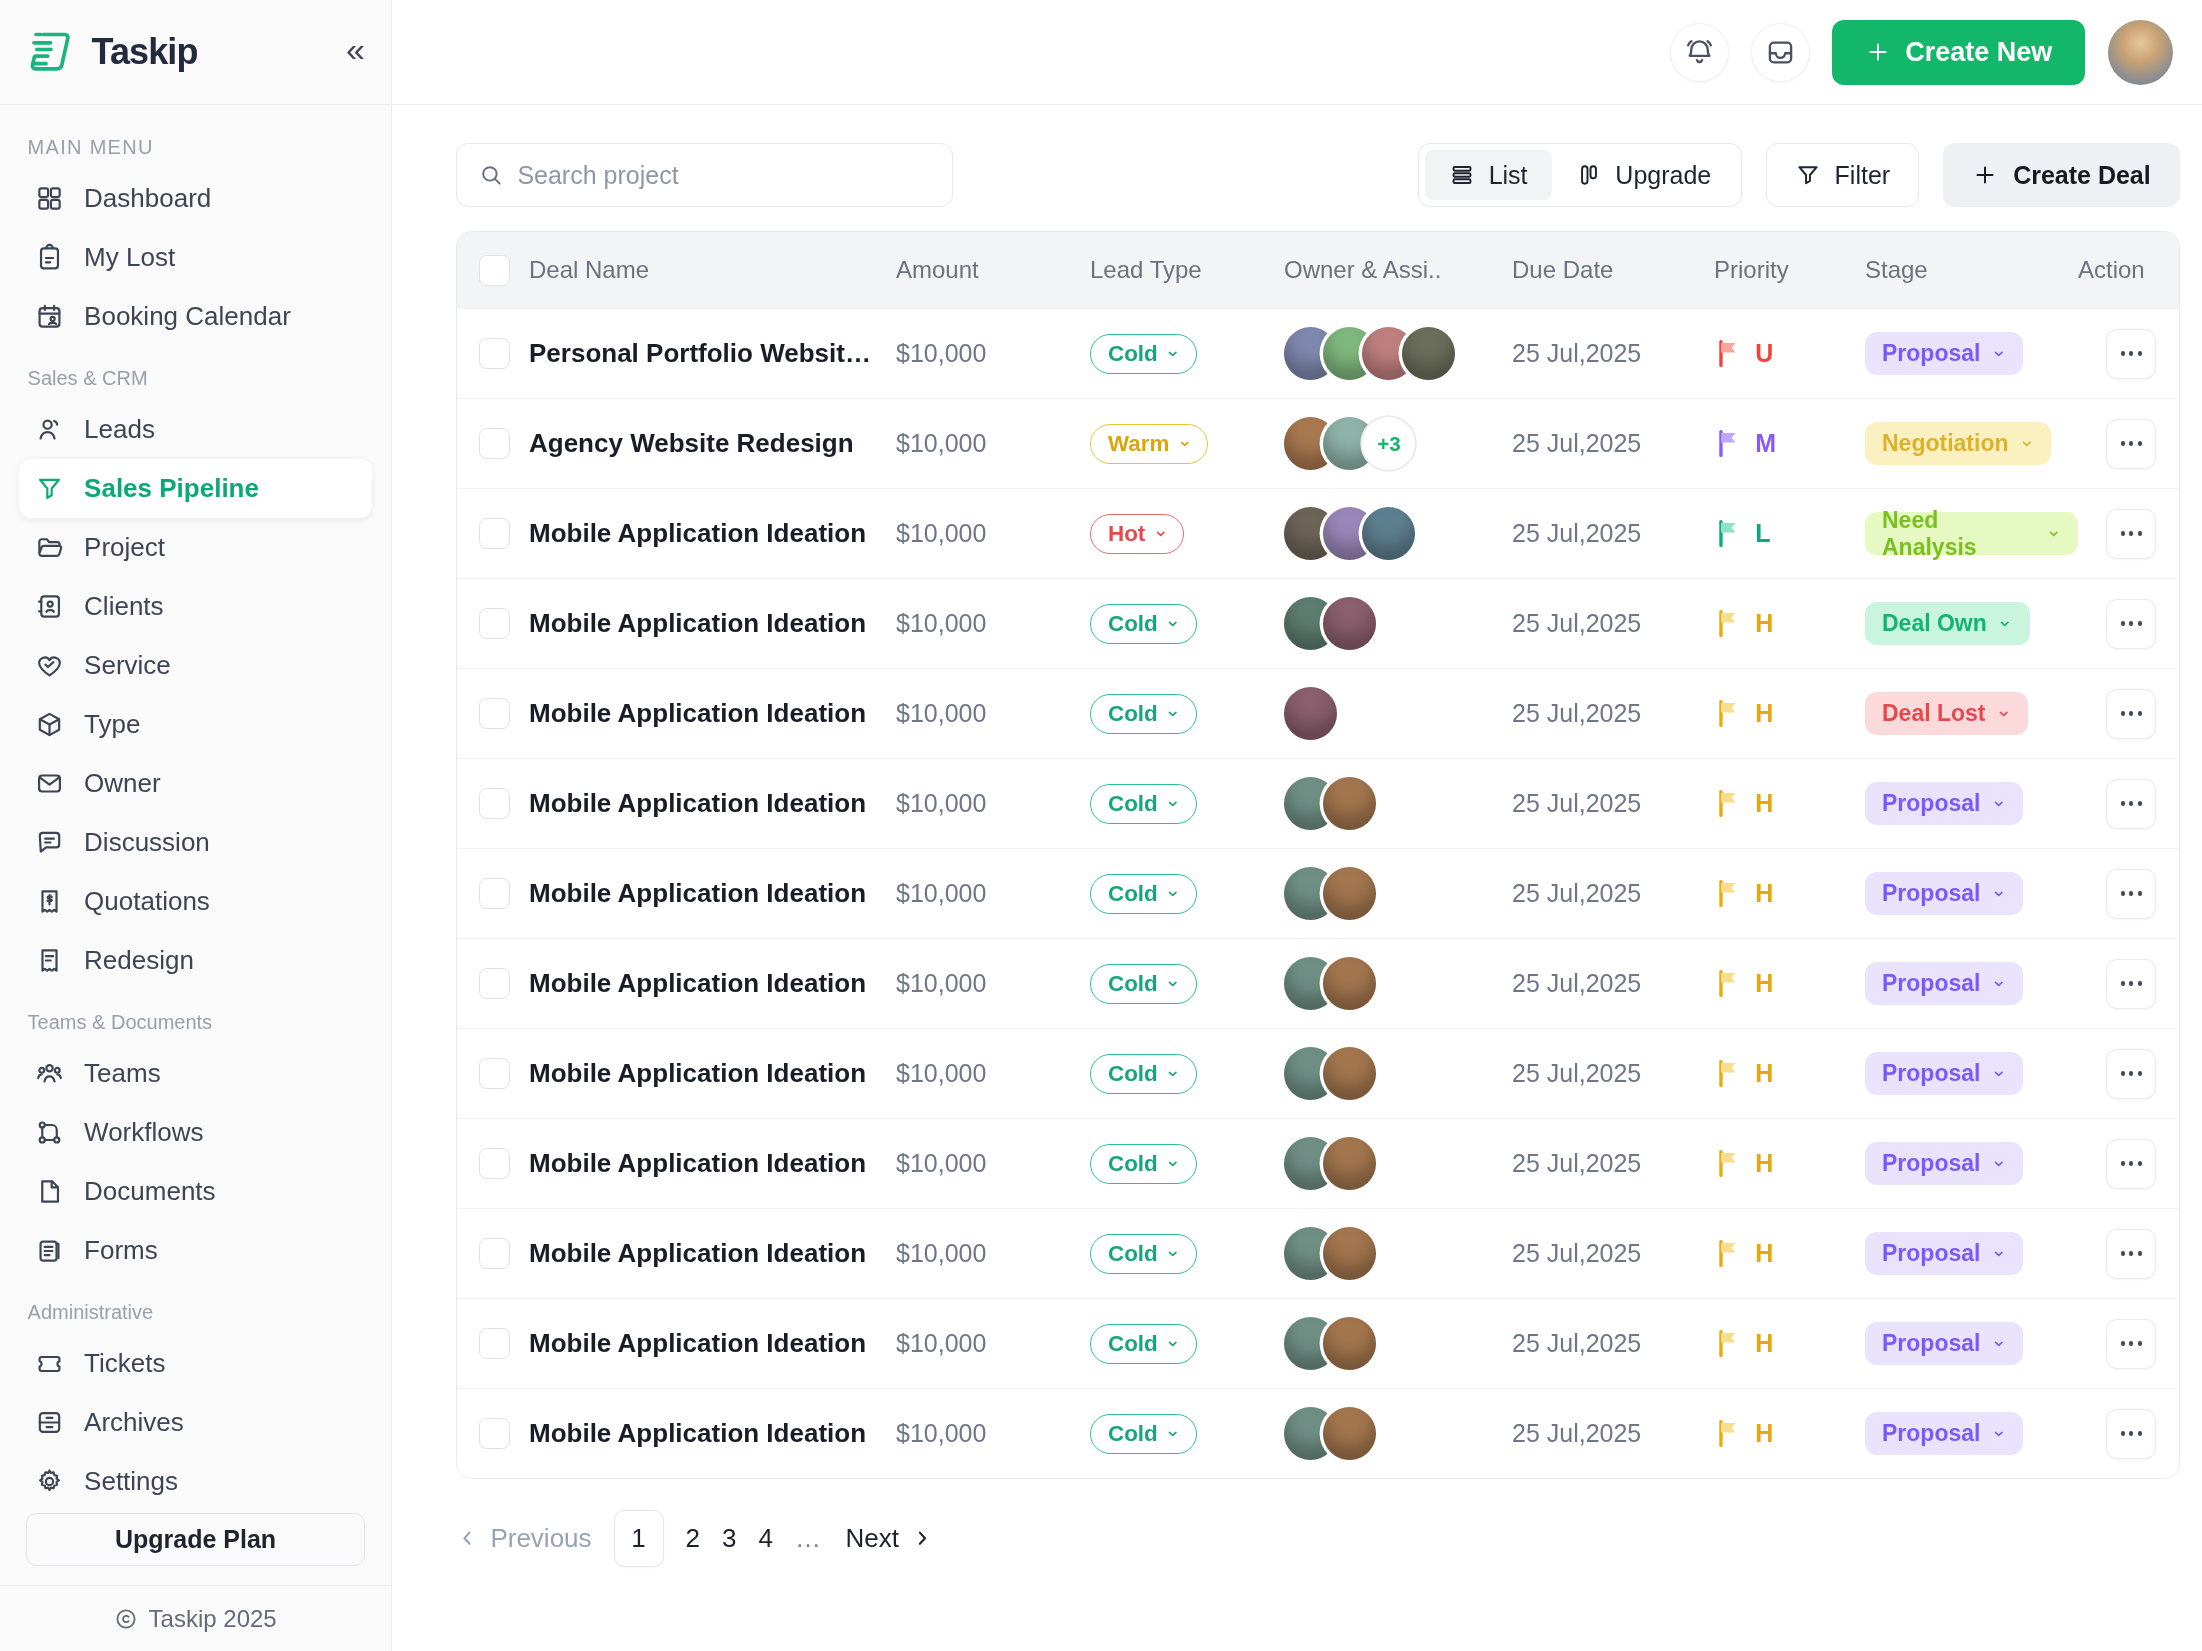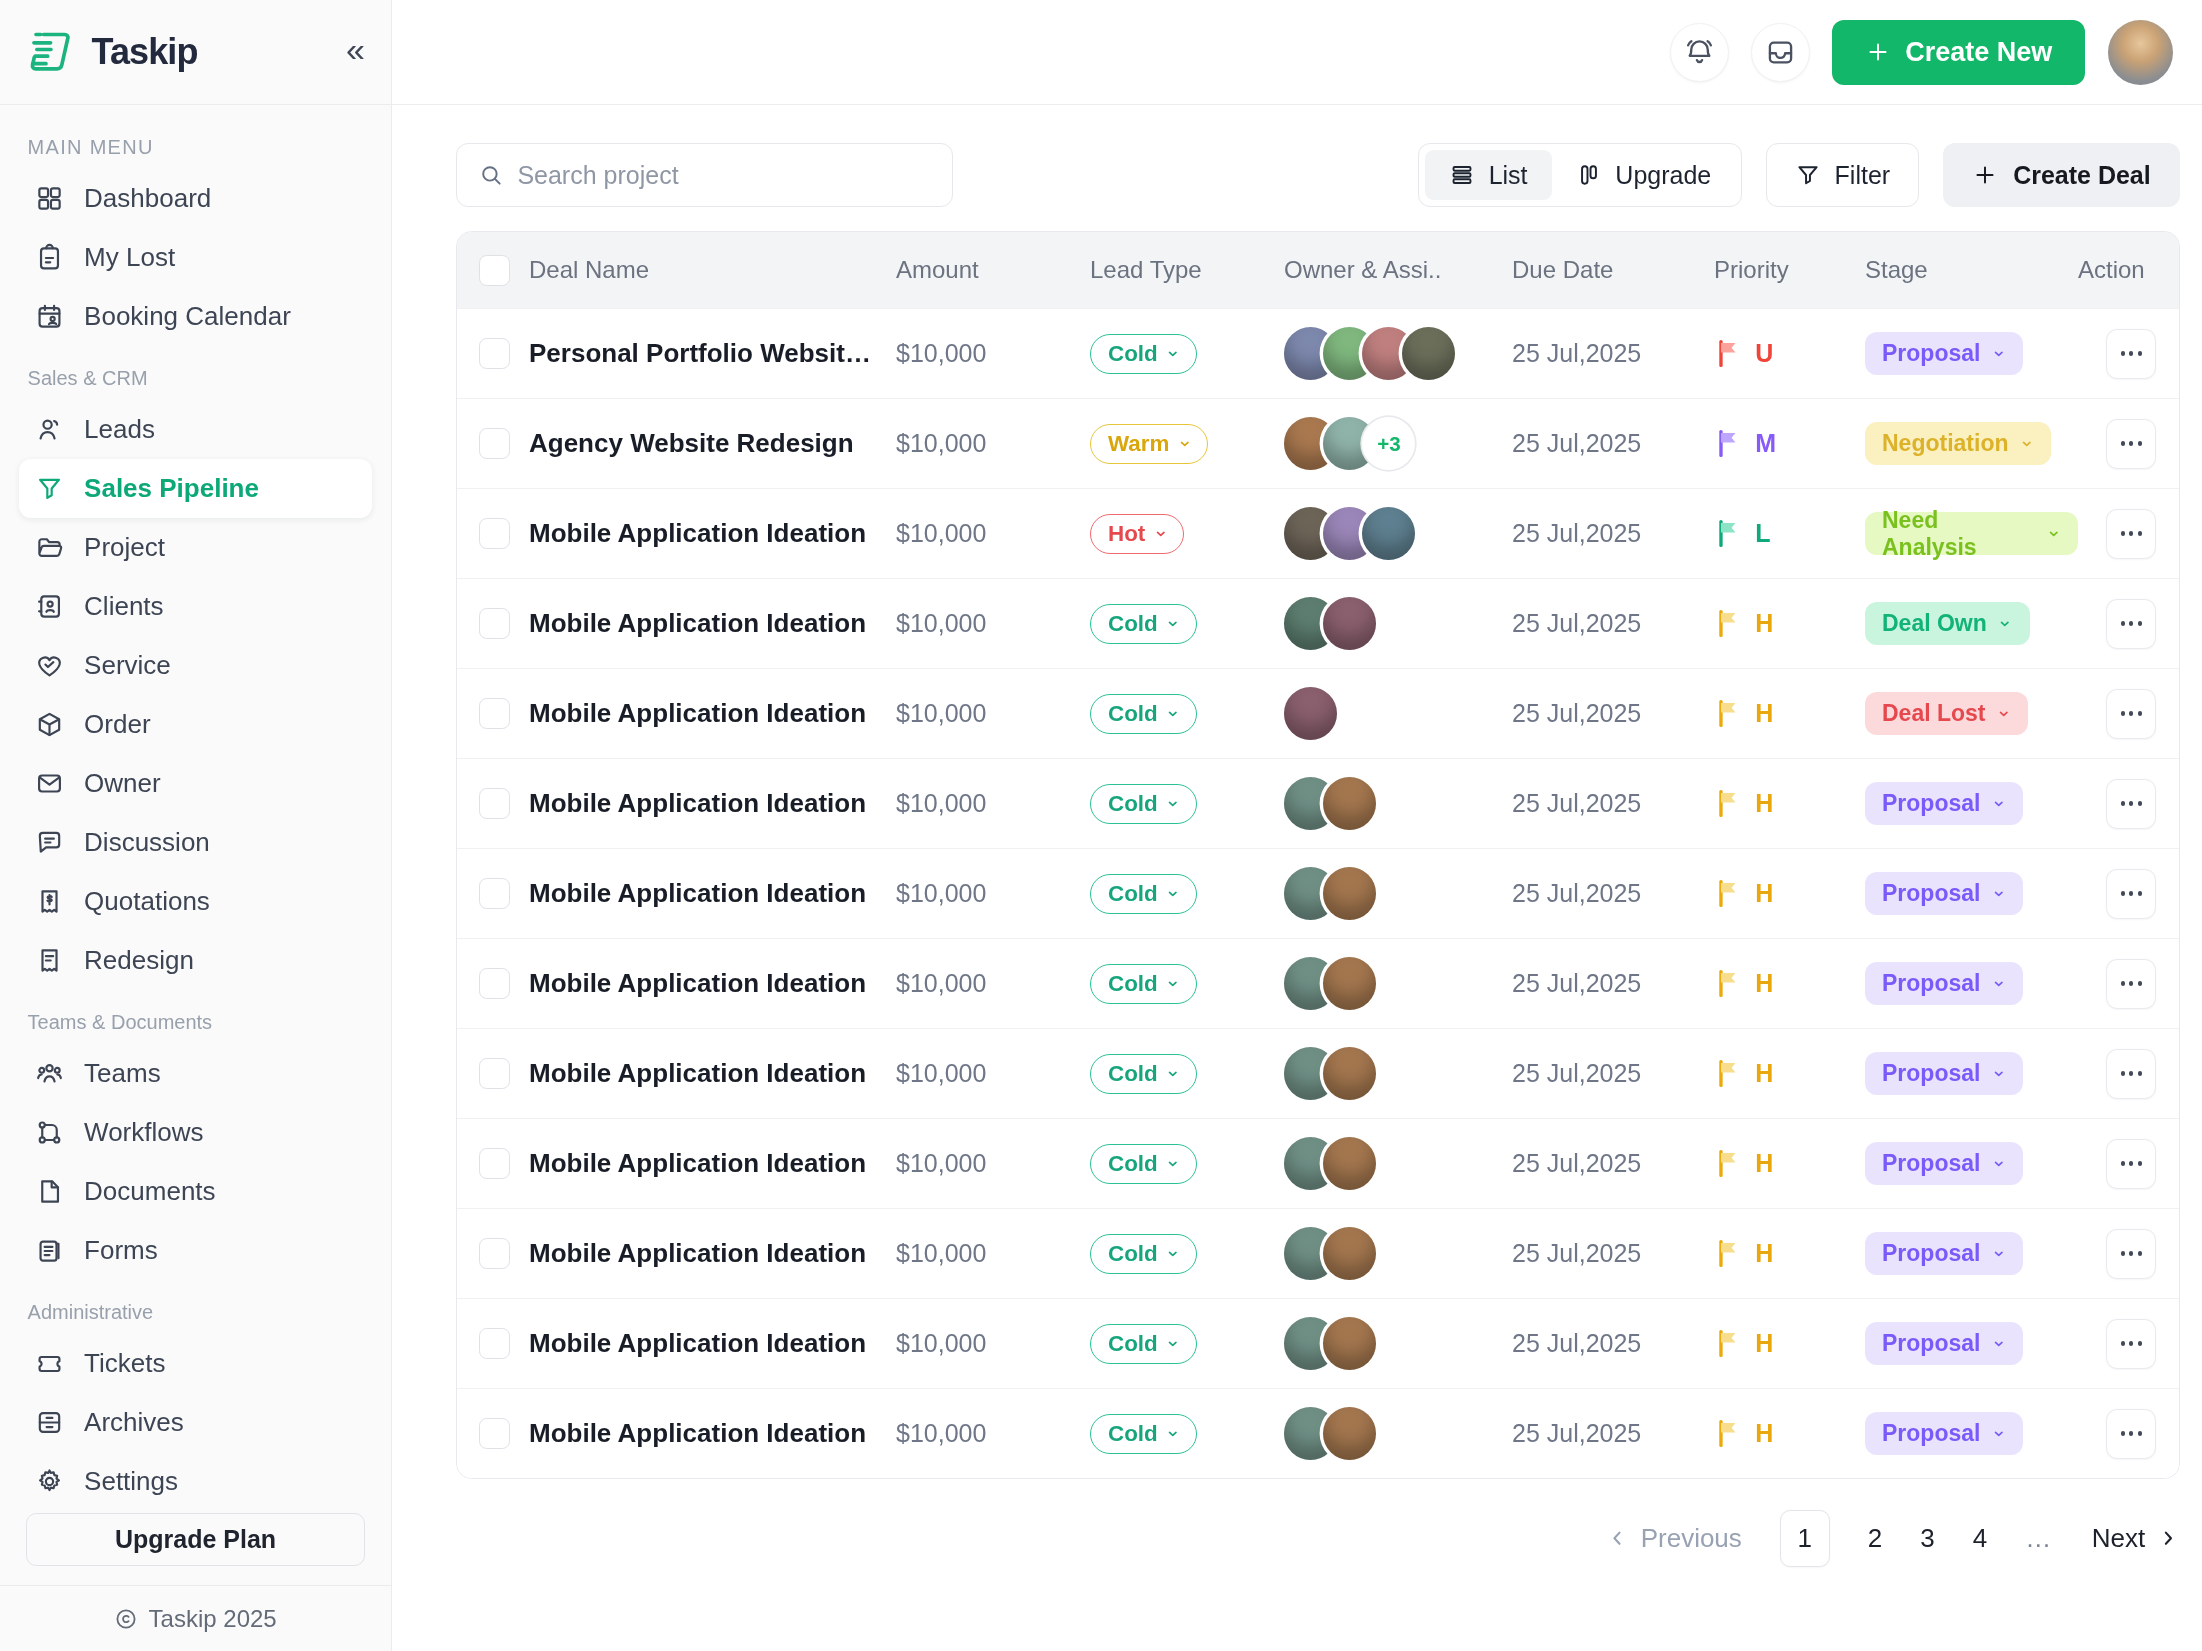--- a/index.html
+++ b/index.html
@@ -64,21 +64,21 @@
   .prio { display:flex; align-items:center; gap:10.3px; }
   .prio .flag { width:31px; height:31px; }
   .prio-letter { font-size:25px; font-weight:700; }
   .stage-badge { display:inline-flex; align-items:center; gap:10.3px; height:43px; padding:0 17px; border-radius:12px; font-size:23px; font-weight:600; width:fit-content; cursor:pointer; }
   .stage-badge .ic { width:15.5px; height:15.5px; }
   .cell-action { justify-self:end; padding-right:22.4px; }
   .action-btn { width:50px; height:50px; border:1.3px solid #e9eaee; border-radius:11.2px; background:#fff; box-shadow:0 0.9px 1.7px rgba(16,24,40,.04); display:flex; align-items:center; justify-content:center; gap:4.3px; cursor:pointer; }
   .action-btn i { width:4.3px; height:4.3px; border-radius:50%; background:#434a57; }
 
   
-  .pagination { margin:31px auto 0 auto; display:flex; align-items:center; justify-content:flex-end; gap:38px; font-size:26px; }
+  .pagination { margin:31px auto 0 auto; display:flex; align-items:center; justify-content:flex-start; gap:22px; font-size:26px; }
   .pg-prev, .pg-next { display:flex; align-items:center; gap:12px; cursor:pointer; background:none; border:none; font-size:26px; font-family:inherit; }
   .pg-prev { color:#98a2b3; }
   .pg-next { color:#1c212b; font-weight:500; }
   .pg-prev .ic, .pg-next .ic { width:22.4px; height:22.4px; }
   .pg-num { color:#1c212b; cursor:pointer; }
   .pg-num.current { width:50px; height:57px; border:1.3px solid #e3e5ea; border-radius:10.3px; background:#fff; display:flex; align-items:center; justify-content:center; box-shadow:0 0.9px 1.7px rgba(16,24,40,.04); }
   .pg-ellipsis { color:#7d8594; letter-spacing:2.6px; }
 </style>
 </head>
 <body>
@@ -175,21 +175,21 @@
           </span>
           <span>Service</span>
         </div>
         <div class="nav-item">
           <span style="display:flex;">
             <svg class="ic" viewBox="0 0 24 24" fill="none" stroke="currentColor" stroke-width="1.8" stroke-linecap="round" stroke-linejoin="round">
               <path d="M12 3.2l8 4.4v8.8l-8 4.4-8-4.4V7.6z"></path>
               <path d="M4.4 7.8l7.6 4.2 7.6-4.2M12 12v8.6"></path>
             </svg>
           </span>
-          <span>Order</span>
+          <span>Type</span>
         </div>
         <div class="nav-item">
           <span style="display:flex;">
             <svg class="ic" viewBox="0 0 24 24" fill="none" stroke="currentColor" stroke-width="1.8" stroke-linecap="round" stroke-linejoin="round">
               <rect x="3.4" y="5.4" width="17.2" height="13.2" rx="2.4"></rect>
               <path d="M4.4 7.4l7.6 5.6 7.6-5.6"></path>
             </svg>
           </span>
           <span>Owner</span>
         </div>

